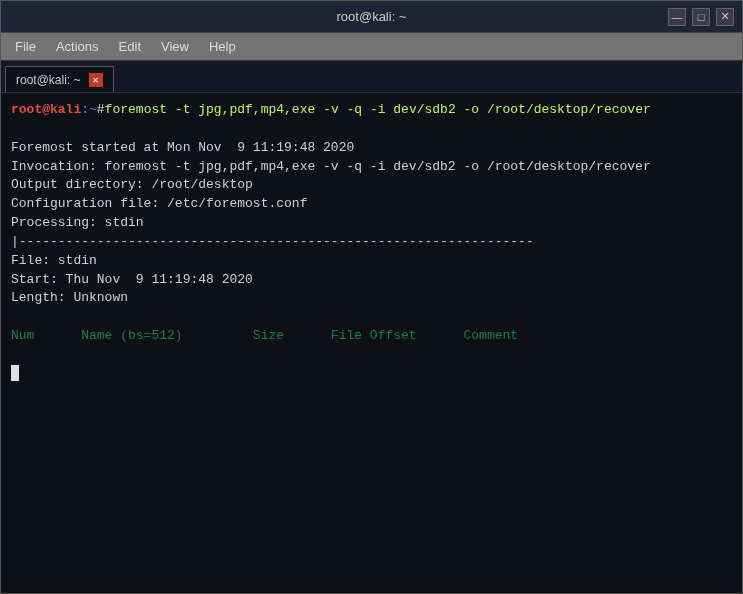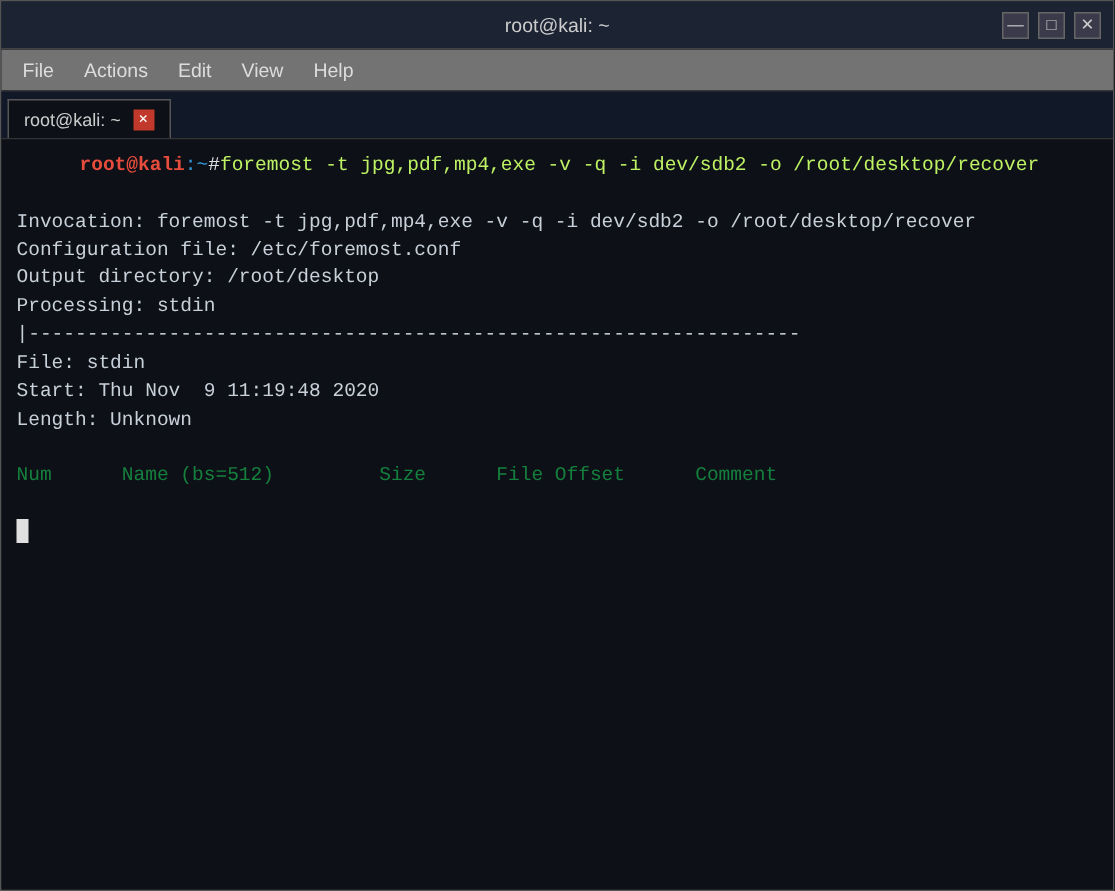--- a/index.html
+++ b/index.html
@@ -127,21 +127,20 @@
       padding: 8px 10px;
       overflow-y: auto;
       color: #e0e0e0;
       font-size: 13px;
       line-height: 1.45;
     }
 
     .prompt-line {
       display: flex;
       flex-wrap: wrap;
-      margin-left: 42px;
     }
 
     .prompt-user {
       color: #e74c3c;
       font-weight: bold;
     }
 
     .prompt-path {
       color: #3498db;
     }
@@ -221,23 +220,24 @@
   <div class="terminal">
 
     <div class="prompt-line">
       <span class="prompt-user">root@kali</span>
         <span class="prompt-path">:~</span>
         <span class="prompt-symbol"># </span>
         <span class="prompt-command">foremost -t jpg,pdf,mp4,exe -v -q -i dev/sdb2 -o /root/desktop/recover</span>
     </div>
 
     <div class="empty-line"></div>
+    <div class="output-line">Foremost started at Mon Nov  9 11:19:48 2020</div>
     <div class="output-line">Invocation: foremost -t jpg,pdf,mp4,exe -v -q -i dev/sdb2 -o /root/desktop/recover</div>
+    <div class="output-line">Output directory: /root/desktop</div>
     <div class="output-line">Configuration file: /etc/foremost.conf</div>
-    <div class="output-line">Output directory: /root/desktop</div>
     <div class="output-line">Processing: stdin</div>
     <div class="separator-line output-line">|------------------------------------------------------------------</div>
     <div class="output-line">File: stdin</div>
     <div class="output-line">Start: Thu Nov  9 11:19:48 2020</div>
     <div class="output-line">Length: Unknown</div>
     <div class="empty-line"></div>
     <div class="table-header output-line">Num      Name (bs=512)         Size      File Offset      Comment</div>
     <div class="empty-line"></div>
 
     <div class="cursor-line">

